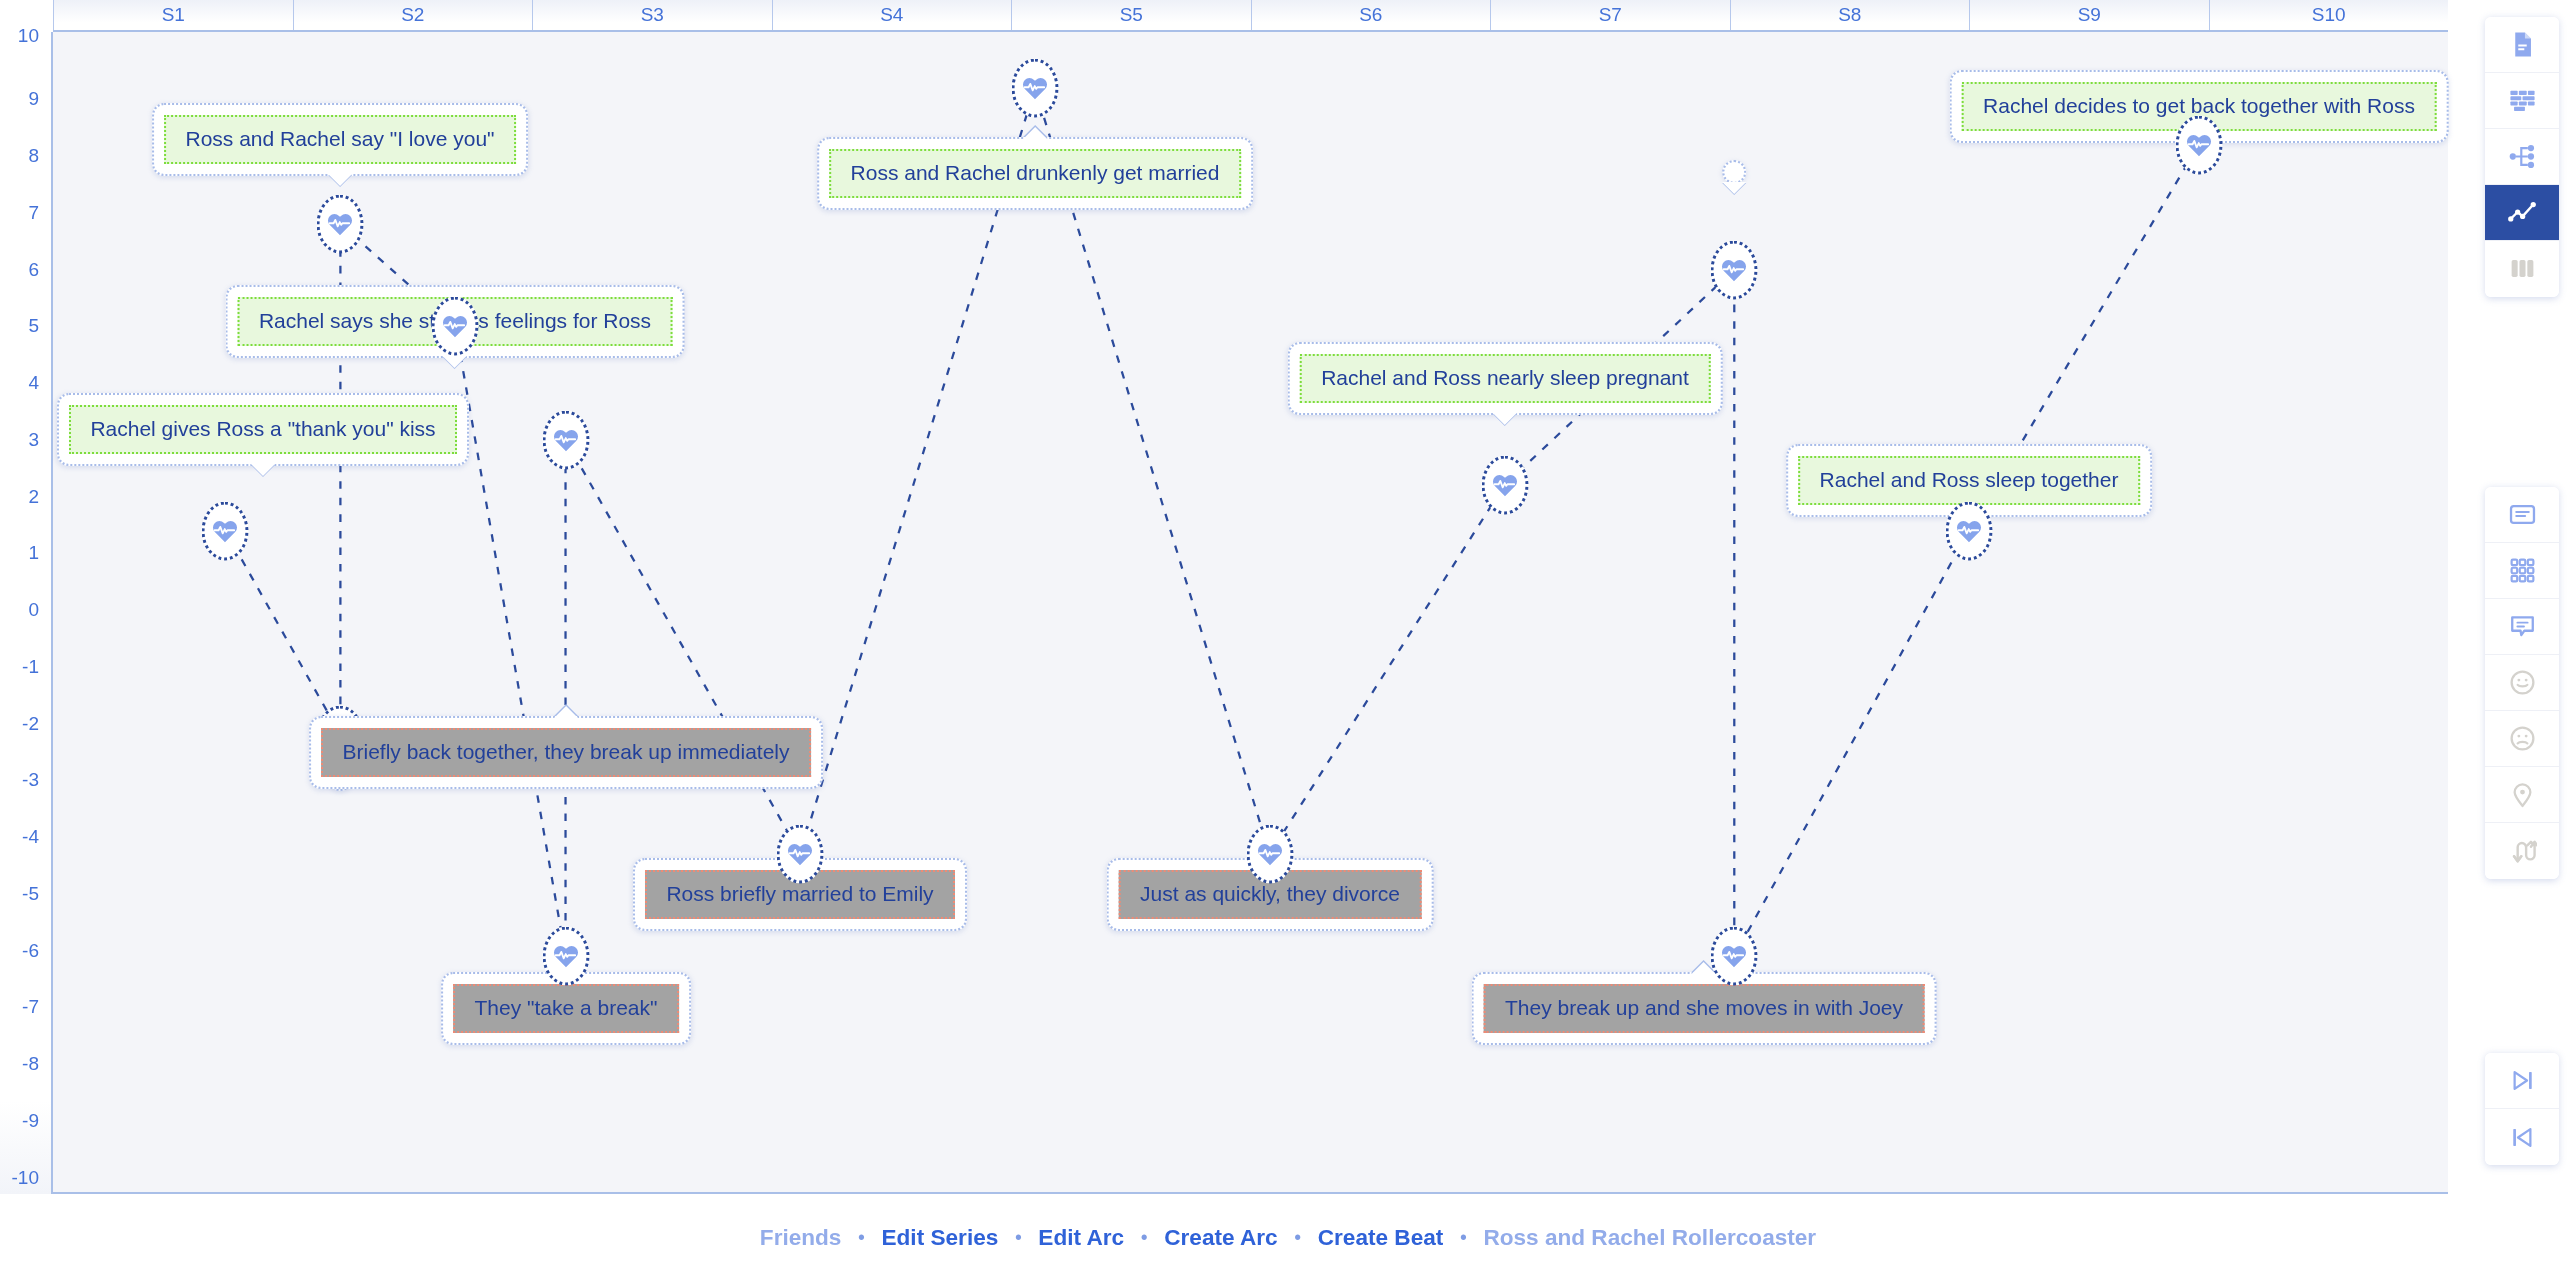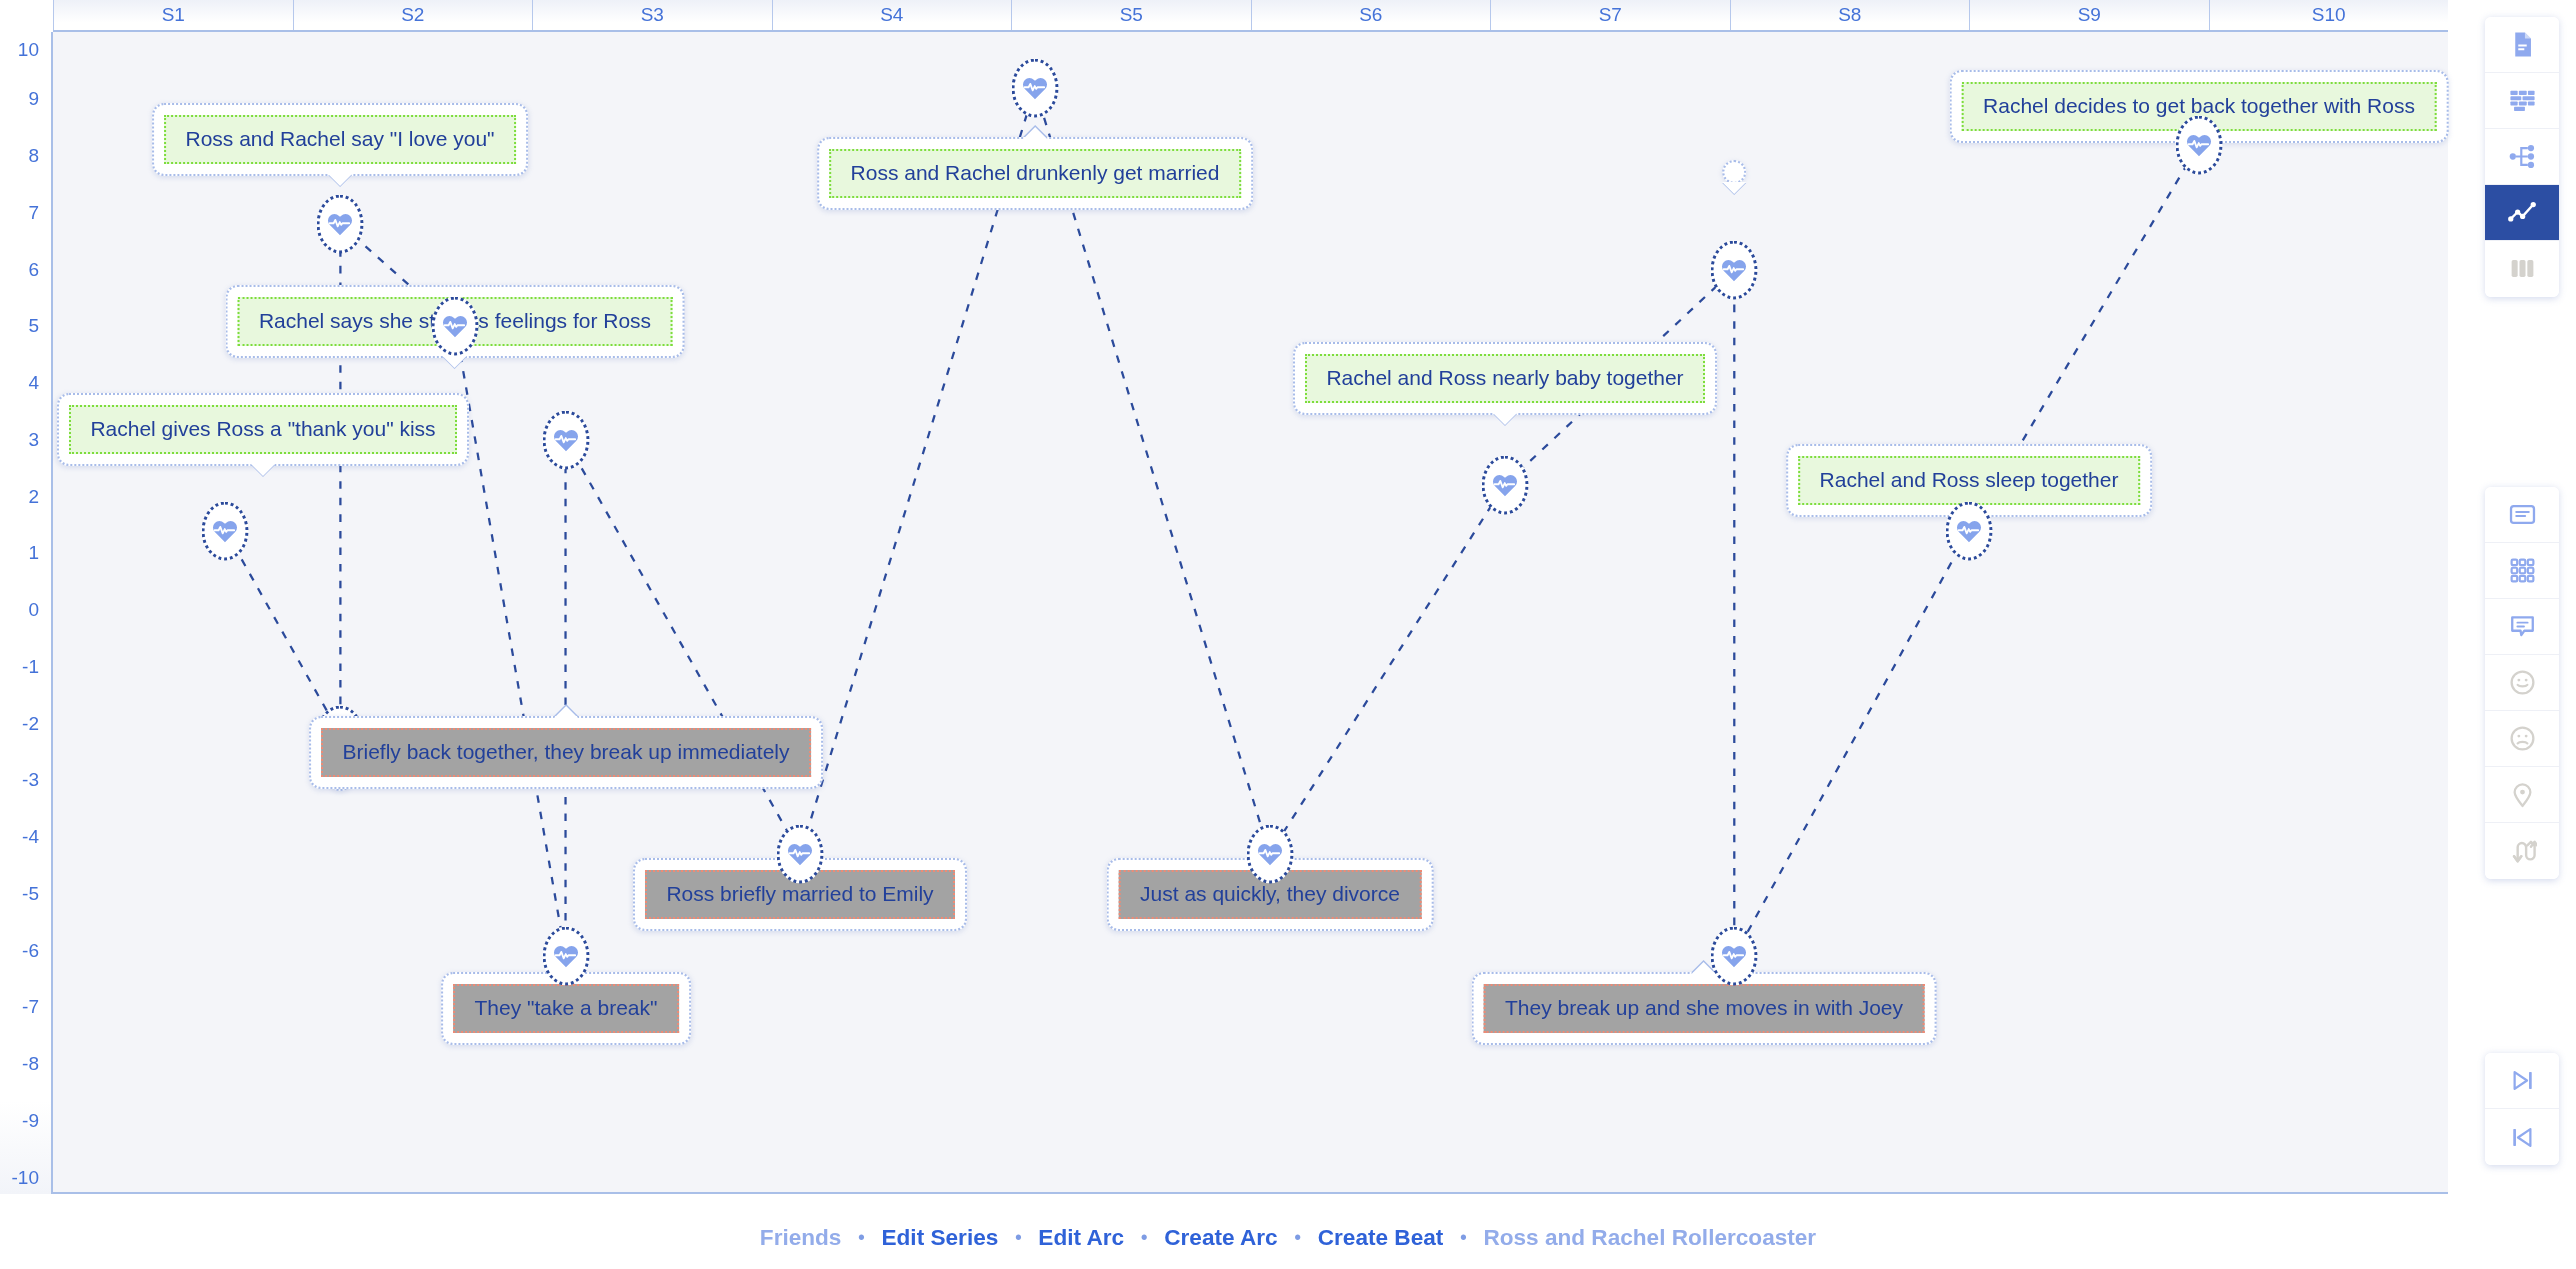--- a/index.html
+++ b/index.html
@@ -243,21 +243,21 @@
         </div>
         <div class="season-cell">
           <span>S9</span>
         </div>
         <div class="season-cell">
           <span>S10</span>
         </div>
       </div>
 
     <div id="y-axis">
-        <div class="ytick" style="top: 18px;">10</div>
+        <div class="ytick" style="top: 4px;">10</div>
         <div class="ytick" style="top: 67px;">9</div>
         <div class="ytick" style="top: 124px;">8</div>
         <div class="ytick" style="top: 181px;">7</div>
         <div class="ytick" style="top: 238px;">6</div>
         <div class="ytick" style="top: 294px;">5</div>
         <div class="ytick" style="top: 351px;">4</div>
         <div class="ytick" style="top: 408px;">3</div>
         <div class="ytick" style="top: 465px;">2</div>
         <div class="ytick" style="top: 521px;">1</div>
         <div class="ytick" style="top: 578px;">0</div>
@@ -360,21 +360,21 @@
           <div class="beat-inner">Just as quickly, they divorce</div>
           <div class="wedge up"></div>
         </div>
         <div class="beat-node" style="left: 1217px; top: 822px;">
           <svg viewBox="0 0 24 24" aria-hidden="true">
   <path fill="#86a4ec" d="M12 21.3 3.6 12.9a5.4 5.4 0 0 1 0-7.6 5.4 5.4 0 0 1 7.6 0l.8.8.8-.8a5.4 5.4 0 0 1 7.6 0 5.4 5.4 0 0 1 0 7.6Z"></path>
   <path fill="none" stroke="#ffffff" stroke-width="1.5" stroke-linecap="round" stroke-linejoin="round" d="M3.4 11.4h3.3l1.4-2.8 2 5.4 1.7-3.6 1.2 2.3 1-1.3h5.6"></path>
 </svg>
         </div>
         <div class="beat-card pos" style="left: 1452px; top: 310px;">
-          <div class="beat-inner">Rachel and Ross nearly baby together</div>
+          <div class="beat-inner">Rachel and Ross nearly sleep pregnant</div>
           <div class="wedge down"></div>
         </div>
         <div class="beat-node" style="left: 1452px; top: 453px;">
           <svg viewBox="0 0 24 24" aria-hidden="true">
   <path fill="#86a4ec" d="M12 21.3 3.6 12.9a5.4 5.4 0 0 1 0-7.6 5.4 5.4 0 0 1 7.6 0l.8.8.8-.8a5.4 5.4 0 0 1 7.6 0 5.4 5.4 0 0 1 0 7.6Z"></path>
   <path fill="none" stroke="#ffffff" stroke-width="1.5" stroke-linecap="round" stroke-linejoin="round" d="M3.4 11.4h3.3l1.4-2.8 2 5.4 1.7-3.6 1.2 2.3 1-1.3h5.6"></path>
 </svg>
         </div>
         <div class="beat-card pos" style="left: 1681px; top: 128px;">
           <div class="wedge down"></div>

